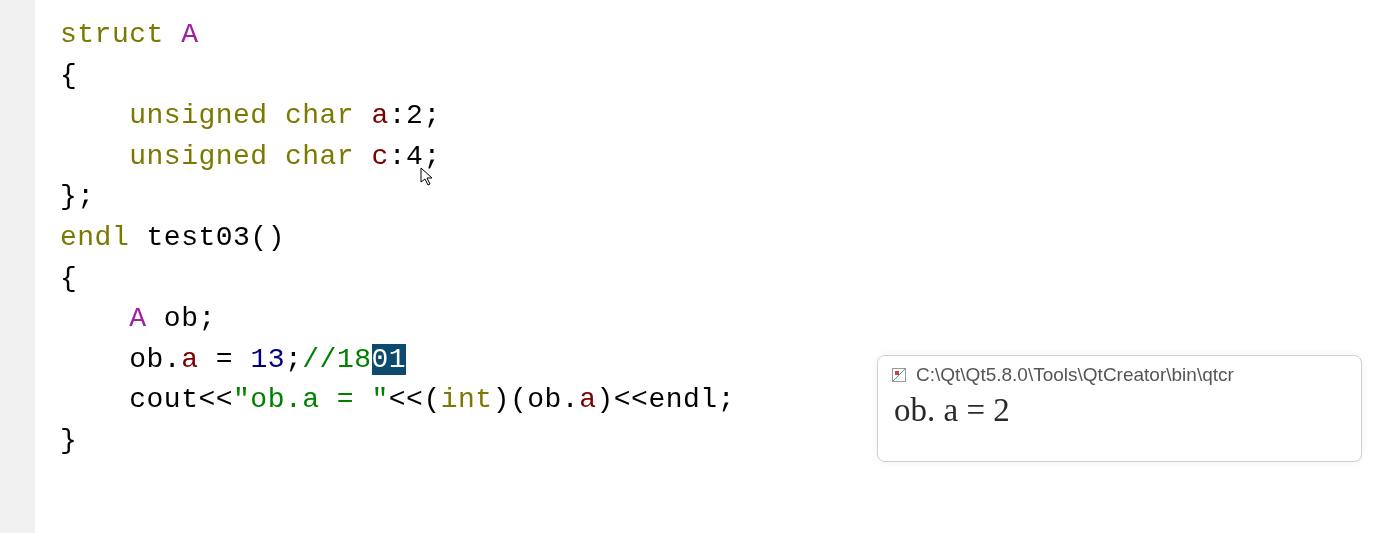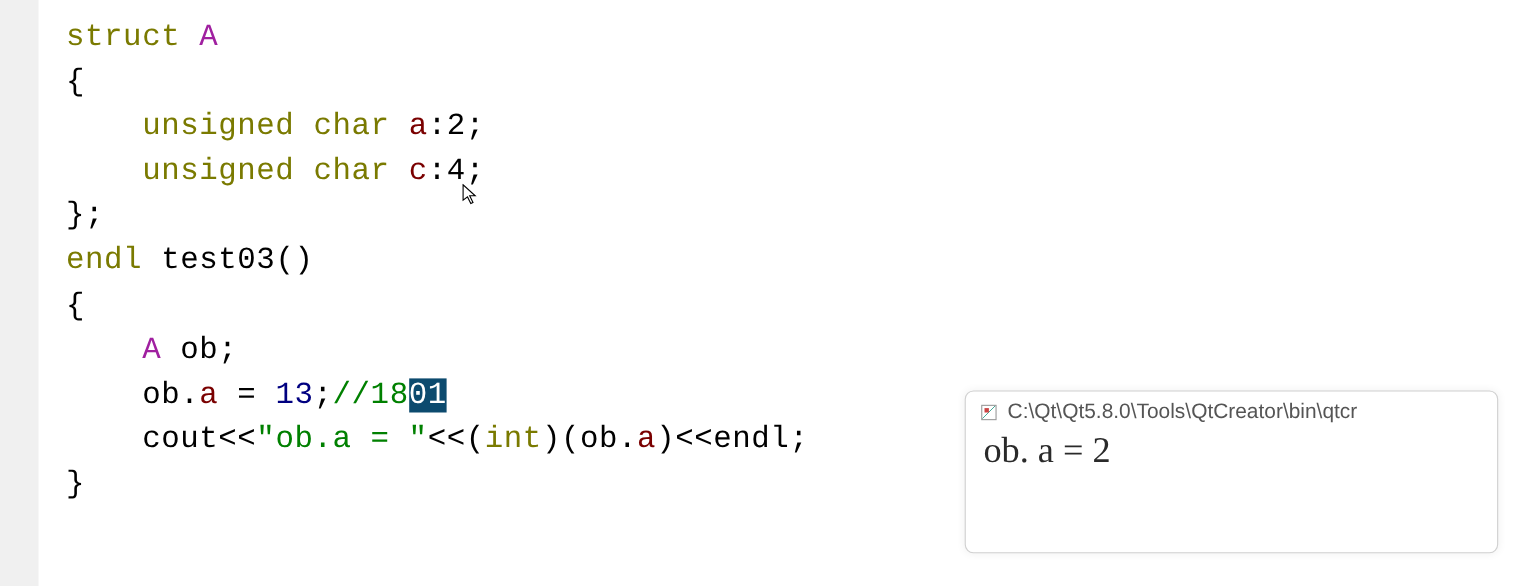--- a/index.html
+++ b/index.html
@@ -48,21 +48,21 @@
       left: 420px;
       top: 167px;
       font-size: 16px;
       color: #000;
     }
     .console-window {
       position: absolute;
       right: 30px;
       top: 355px;
       width: 485px;
-      height: 148px;
+      height: 107px;
       background: #ffffff;
       border: 1px solid #d0d0d0;
       border-radius: 8px;
       box-shadow: 0 0 8px rgba(0,0,0,0.06);
     }
     .console-title {
       display: flex;
       align-items: center;
       padding: 8px 14px 4px 14px;
       font-family: "Segoe UI", Arial, sans-serif;

